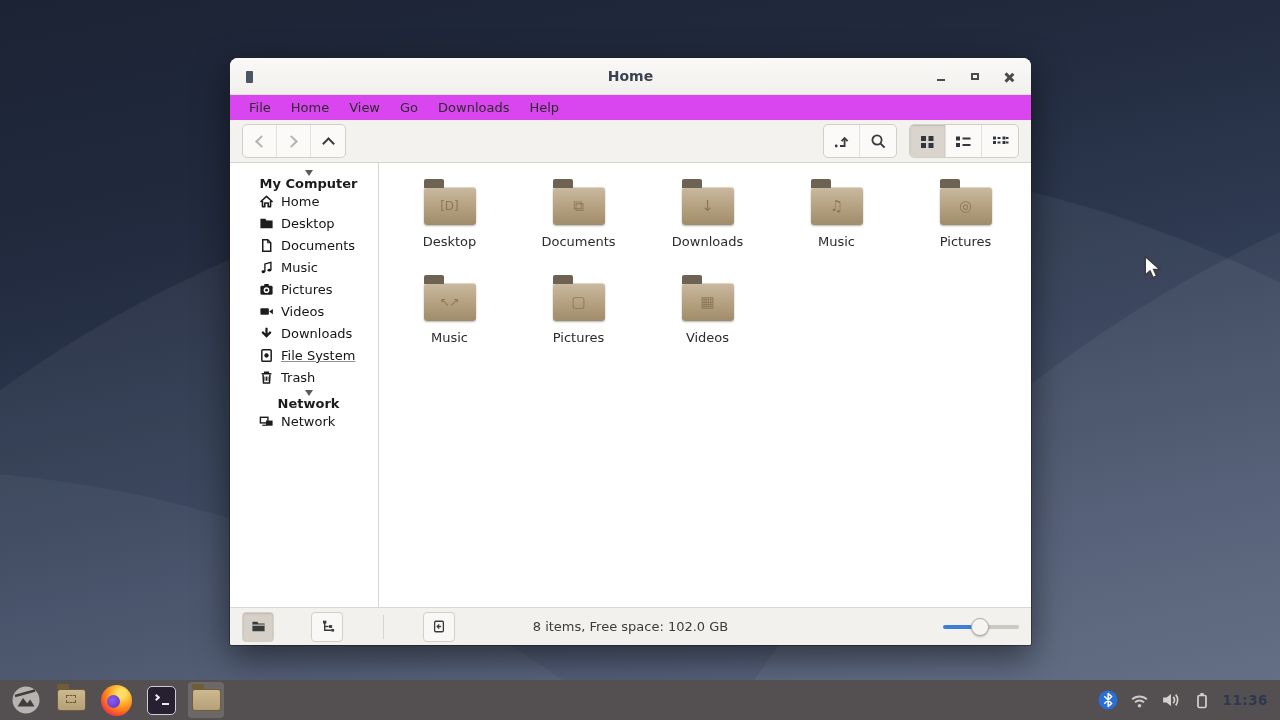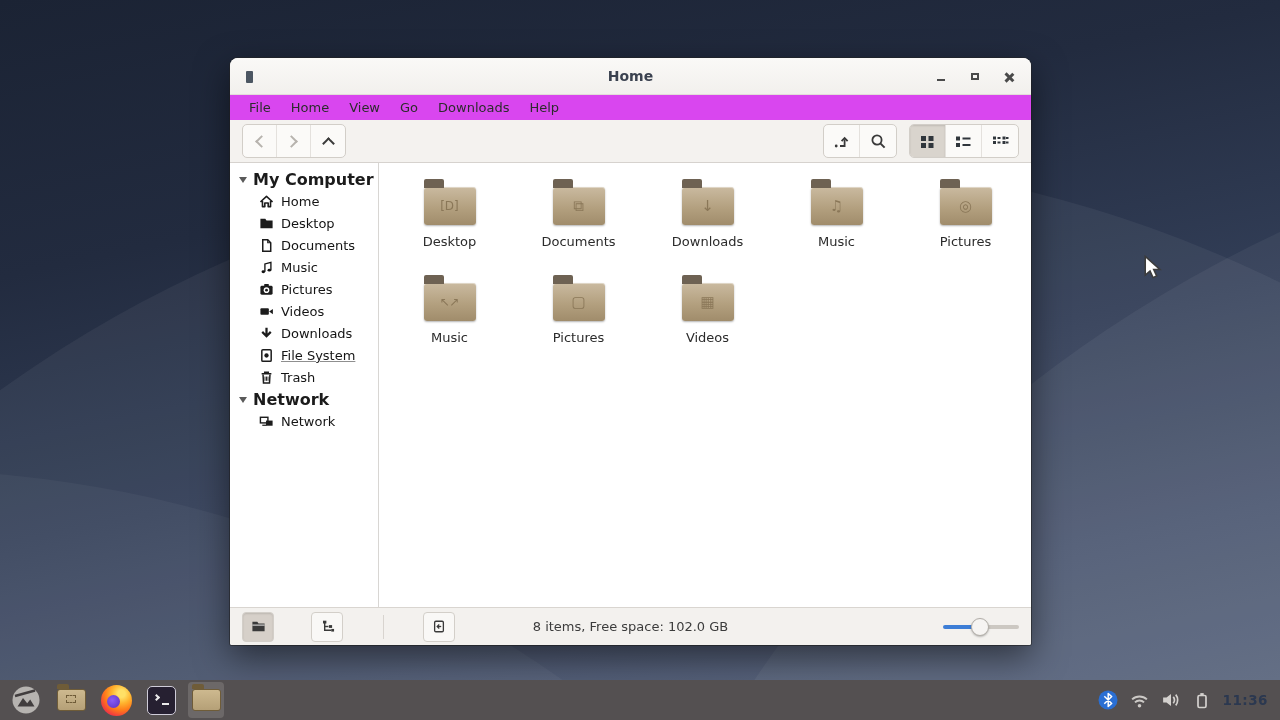--- a/index.html
+++ b/index.html
@@ -62,22 +62,22 @@
     background:#d7d3cb; border:1px solid #c5c0b9; border-radius:4px;
     font-size:13px; font-weight:bold; color:#222; }
 
   .tool-right { margin-left:auto; display:flex; align-items:center; gap:12px; }
   .tbtn.wide { width:36px; }
 
   
   .win-body { flex:1 1 auto; display:flex; min-height:0; background:#fff; }
   .sidebar { width:149px; flex:0 0 149px; border-right:1px solid #d8d6d3; background:#fff;
     padding-top:5px; overflow:hidden; }
-  .side-header { display:flex; align-items:center; gap:6px; height:22px; padding-left:9px;
-    font-size:16px; font-weight:bold; color:#1b1b1b; }
+  .side-header { display:flex; align-items:center; height:22px; padding-left:9px;
+    font-size:13px; font-weight:bold; color:#1b1b1b;flex-direction:column; }
   .expander { width:0; height:0; border-left:4.5px solid transparent; border-right:4.5px solid transparent;
     border-top:6px solid #5a5a5a; margin-top:2px; }
   .side-item { display:flex; align-items:center; gap:7px; height:22px; padding-left:29px;
     font-size:13px; color:#141414; white-space:nowrap; }
   .side-item svg { flex:0 0 auto; }
   .u-line { text-decoration:underline; text-decoration-color:#8f8f8f; }
 
   .filepane { flex:1 1 auto; display:flex; flex-wrap:wrap; align-content:flex-start;
     padding:14px 0 0 6px; background:#fff; }
   .file-item { width:129px; height:96px; display:flex; flex-direction:column; align-items:center; }

